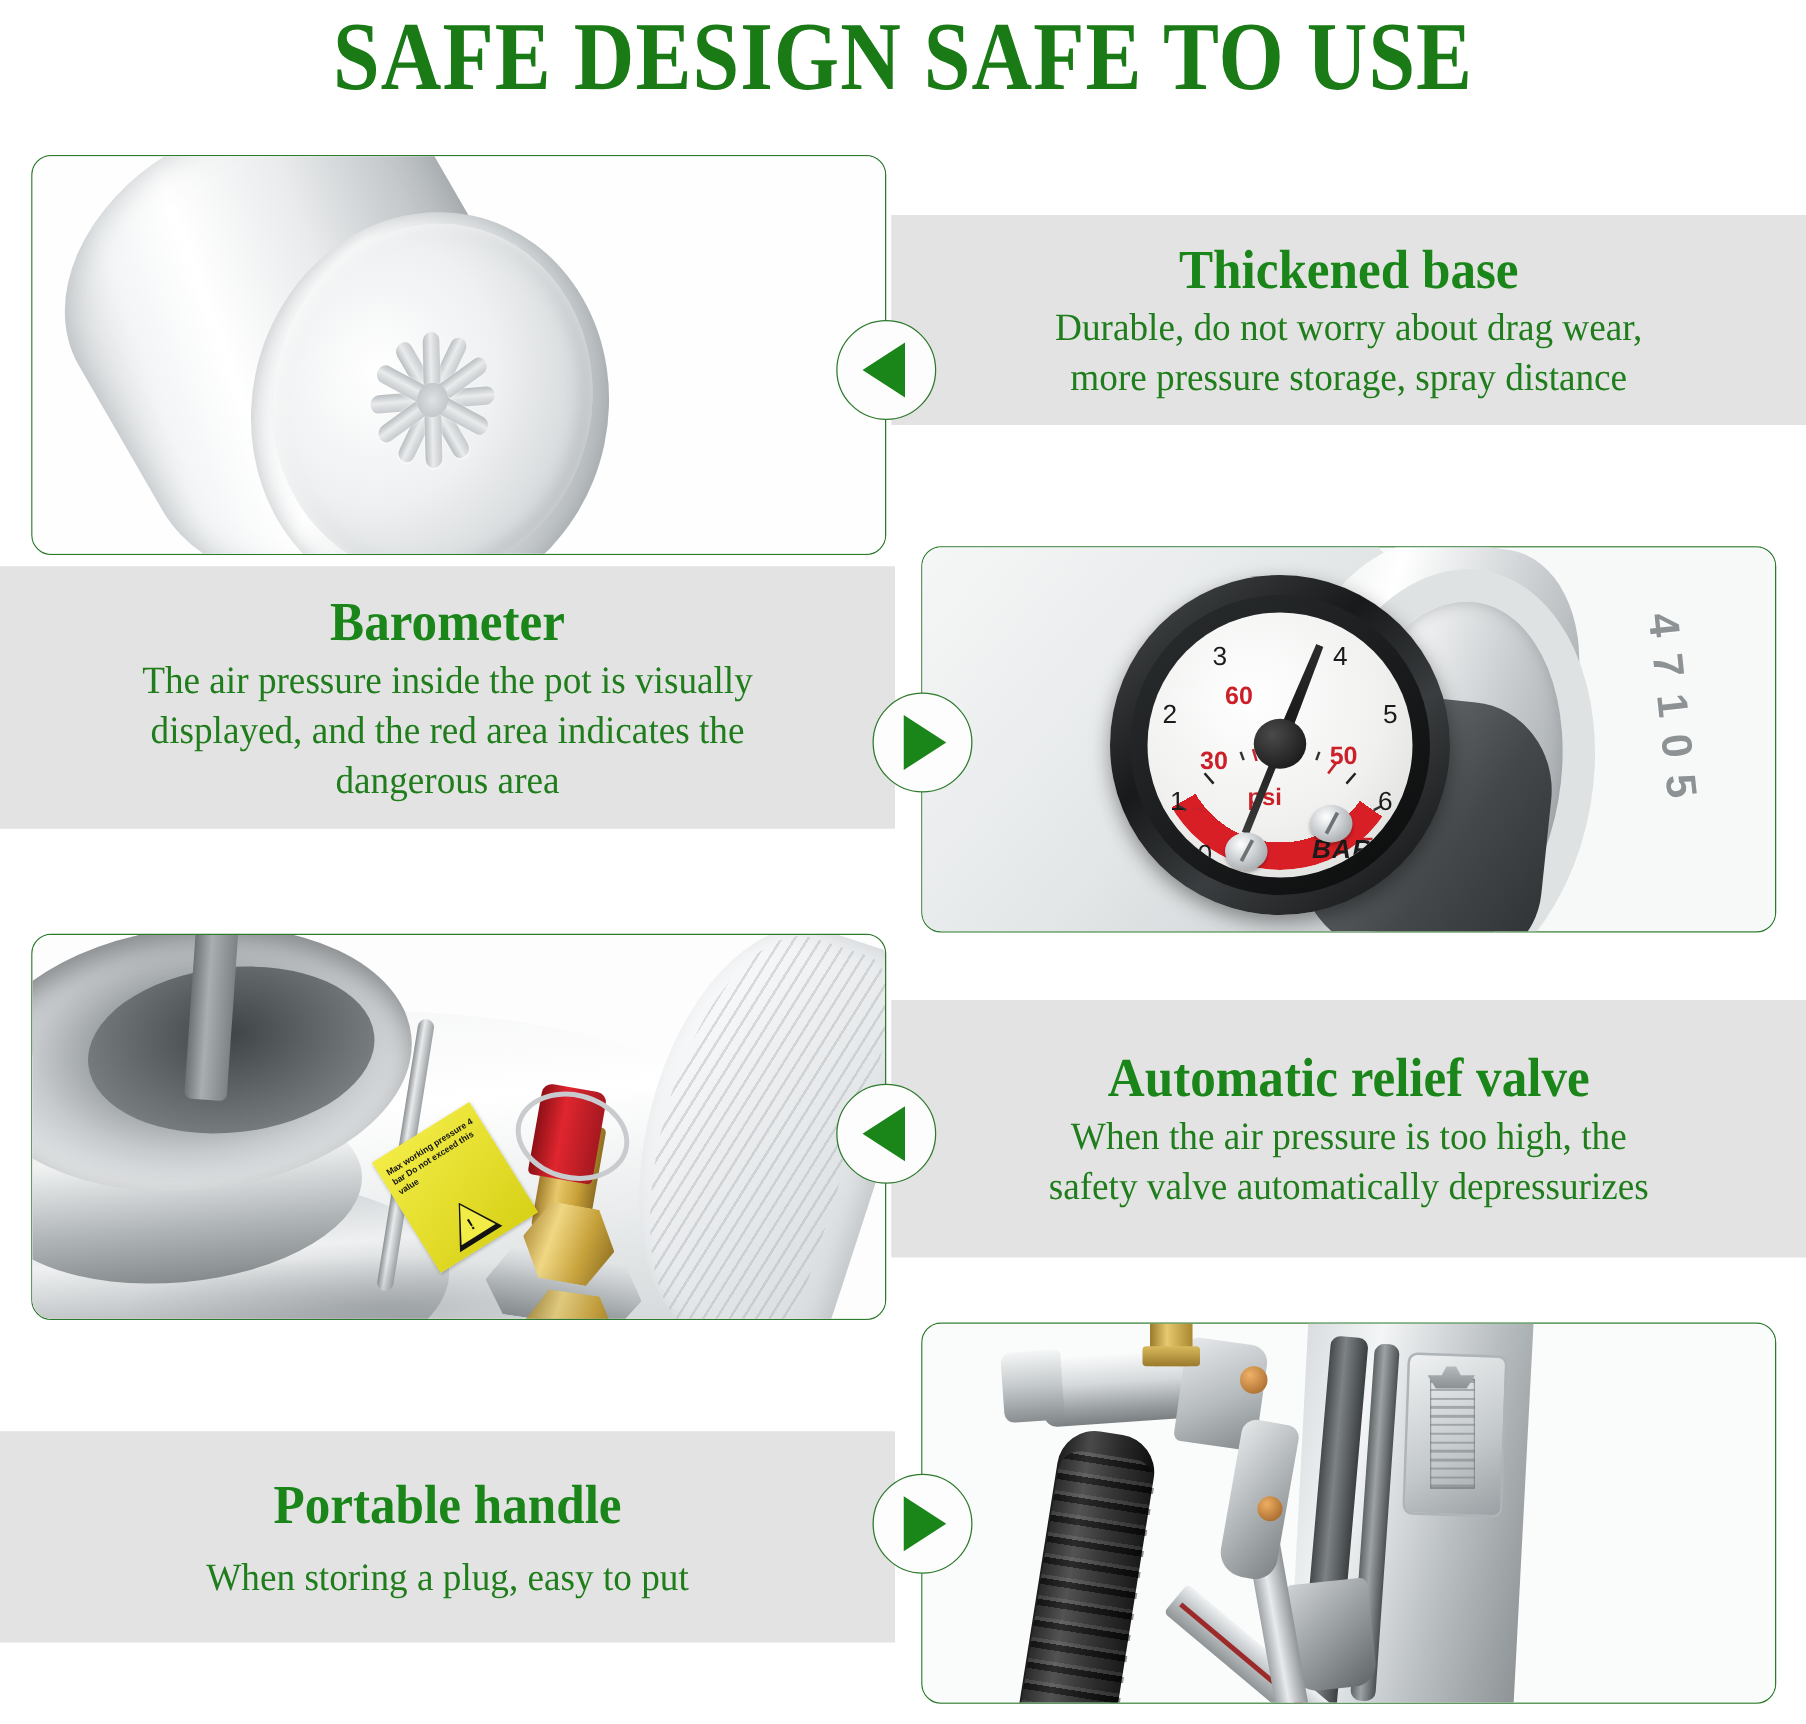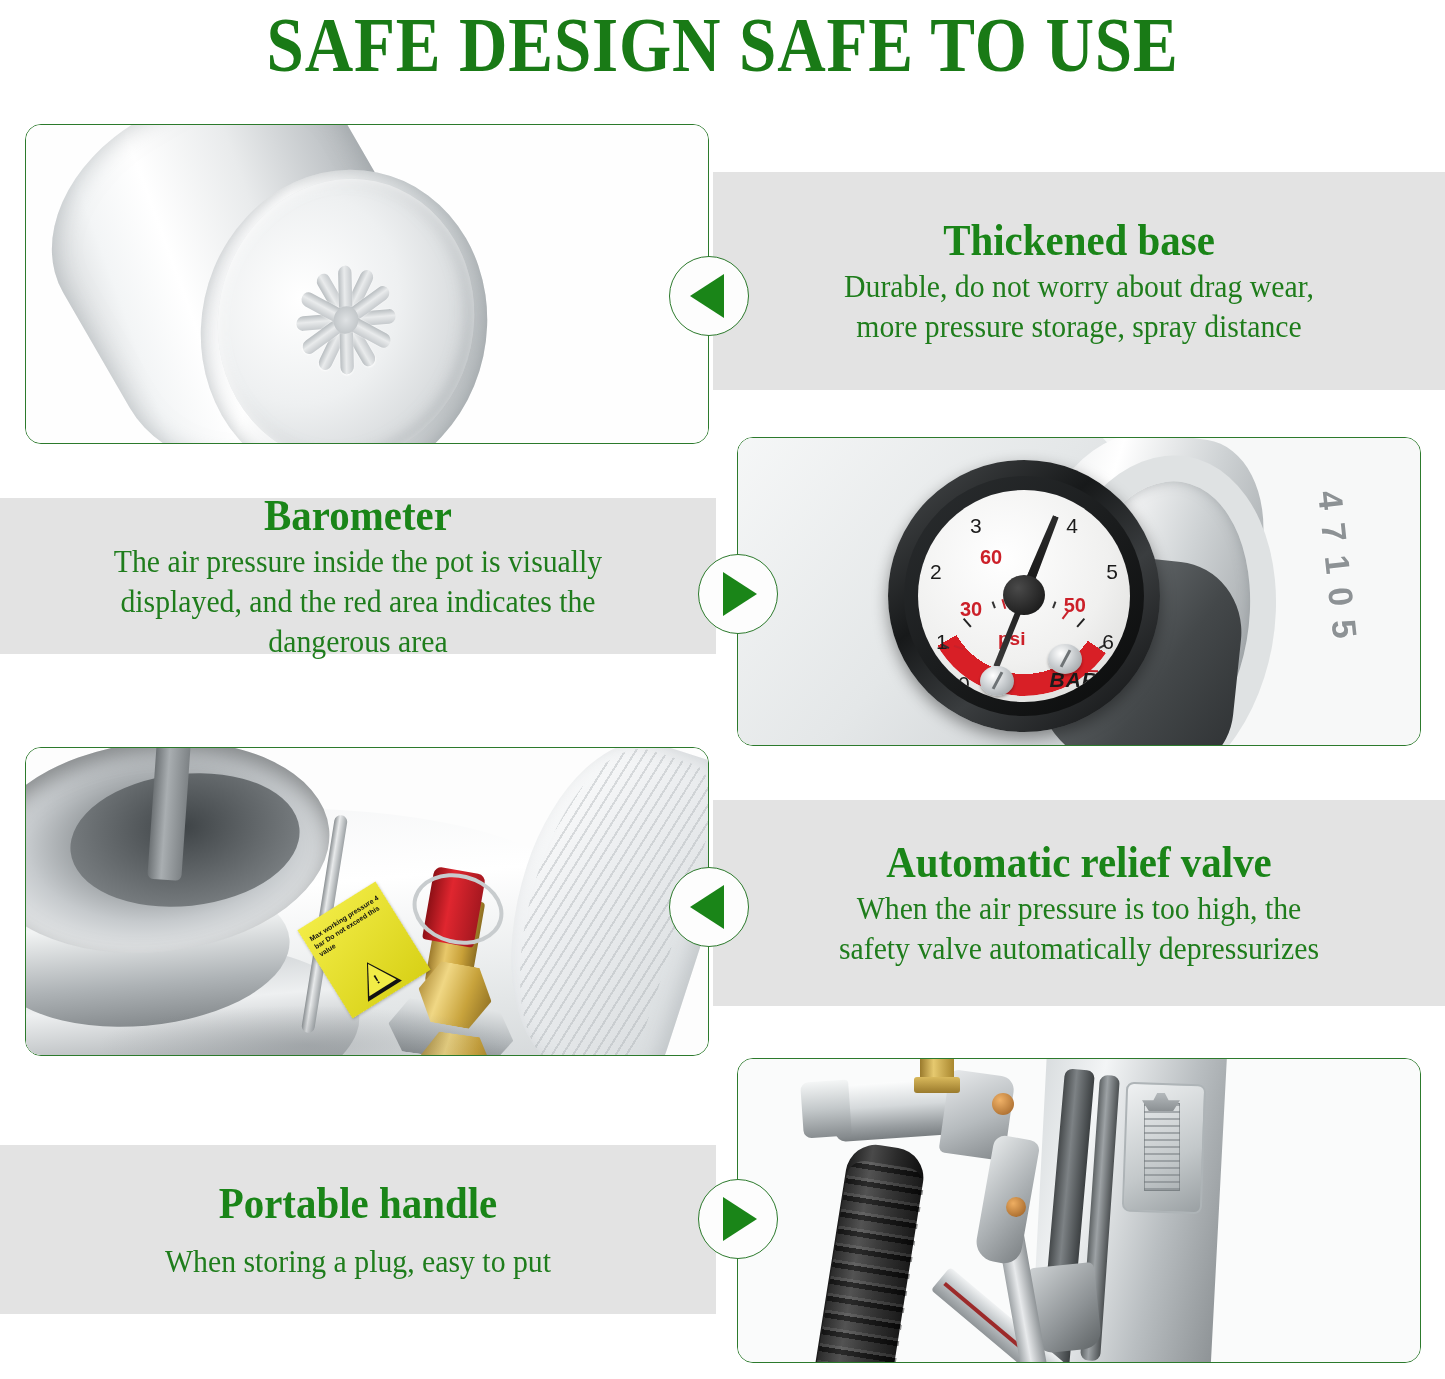--- a/index.html
+++ b/index.html
@@ -660,29 +660,29 @@
       <div class="star-arm" style="transform:rotate(150deg)"></div>
       <div class="star-hub"></div>
     </div>
   </div>
 </div>
 
 <div class="marker" style="left:669px; top:256px;">
   <div class="tri-left"></div>
 </div>
 
-<div class="text-panel" style="left:713px; top:172px; width:732px; height:218px;">
+<div class="text-panel" style="left:713px; top:172px; width:732px; height:168px;">
   <div class="panel-head">Thickened base</div>
   <div class="panel-body">
     <div>Durable, do not worry about drag wear,</div>
     <div>more pressure storage, spray distance</div>
   </div>
 </div>
 
-<div class="text-panel" style="left:0px; top:498px; width:716px; height:156px;">
+<div class="text-panel" style="left:0px; top:453px; width:716px; height:210px;">
   <div class="panel-head">Barometer</div>
   <div class="panel-body">
     <div>The air pressure inside the pot is visually</div>
     <div>displayed, and the red area indicates the</div>
     <div>dangerous area</div>
   </div>
 </div>
 
 <div class="marker" style="left:698px; top:554px;">
   <div class="tri-right"></div>

